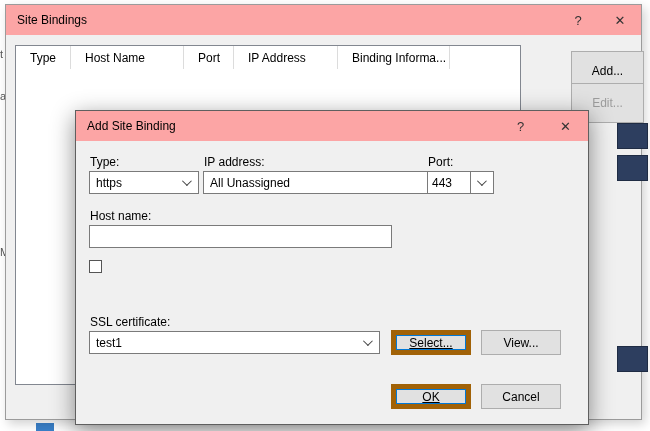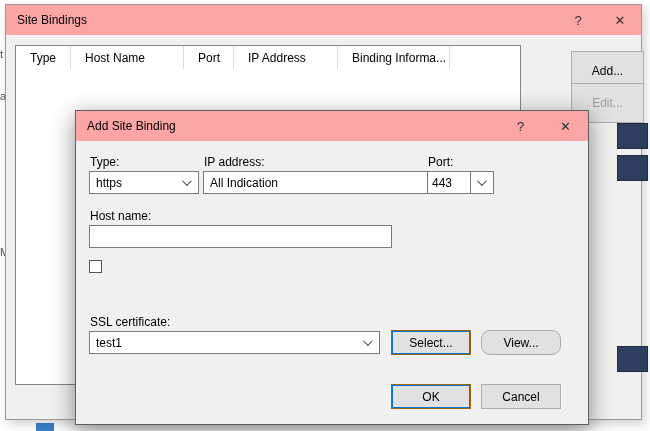--- a/index.html
+++ b/index.html
@@ -52,24 +52,24 @@
 
   .txt { position:absolute; height:23px; background:#fff; border:1px solid #7a7a7a; font-size:12px; font-family:inherit; padding:2px 4px; color:#000; }
   .in-port { left:351px; top:60px; width:44px; }
   .in-host { left:13px; top:114px; width:303px; }
 
   .sni-row { position:absolute; left:13px; top:149px; display:flex; align-items:center; }
   .chk { width:13px; height:13px; background:#fff; border:1px solid #555; margin-right:7px; }
 
   .add-btn { position:absolute; width:80px; height:25px; }
   .btn-select { left:315px; top:219px; }
-  .btn-view   { left:405px; top:219px;border-radius:9px; }
+  .btn-view   { left:405px; top:219px; }
   .btn-ok     { left:315px; top:273px; }
   .btn-cancel { left:405px; top:273px; }
-  .default-btn { border:1px solid #a16207; box-shadow:inset 0 0 0 1px #0078d7; }
+  .default-btn { border:5px solid #a16207; box-shadow:inset 0 0 0 1px #0078d7;text-decoration:underline; }
 </style>
 </head>
 <body>
 
 <div class="screen">
 
   <span class="frag frag0">t</span>
   <span class="frag frag1">a</span>
   <span class="frag frag2">M</span>
   <div class="bottom-accent"></div>
@@ -112,21 +112,21 @@
     </div>
 
     <span class="lbl lbl-type">Type:</span>
     <div class="dd dd-type">
       <span>https</span>
       <span class="chev"></span>
     </div>
 
     <span class="lbl lbl-ip">IP address:</span>
     <div class="dd dd-ip">
-      <span>All Indication</span>
+      <span>All Unassigned</span>
       <span class="chev"></span>
     </div>
 
     <span class="lbl lbl-port">Port:</span>
     <input class="txt in-port" value="443" style="">
 
     <span class="lbl lbl-host">Host name:</span>
     <input class="txt in-host" value="" style="">
 
     <div class="sni-row">

